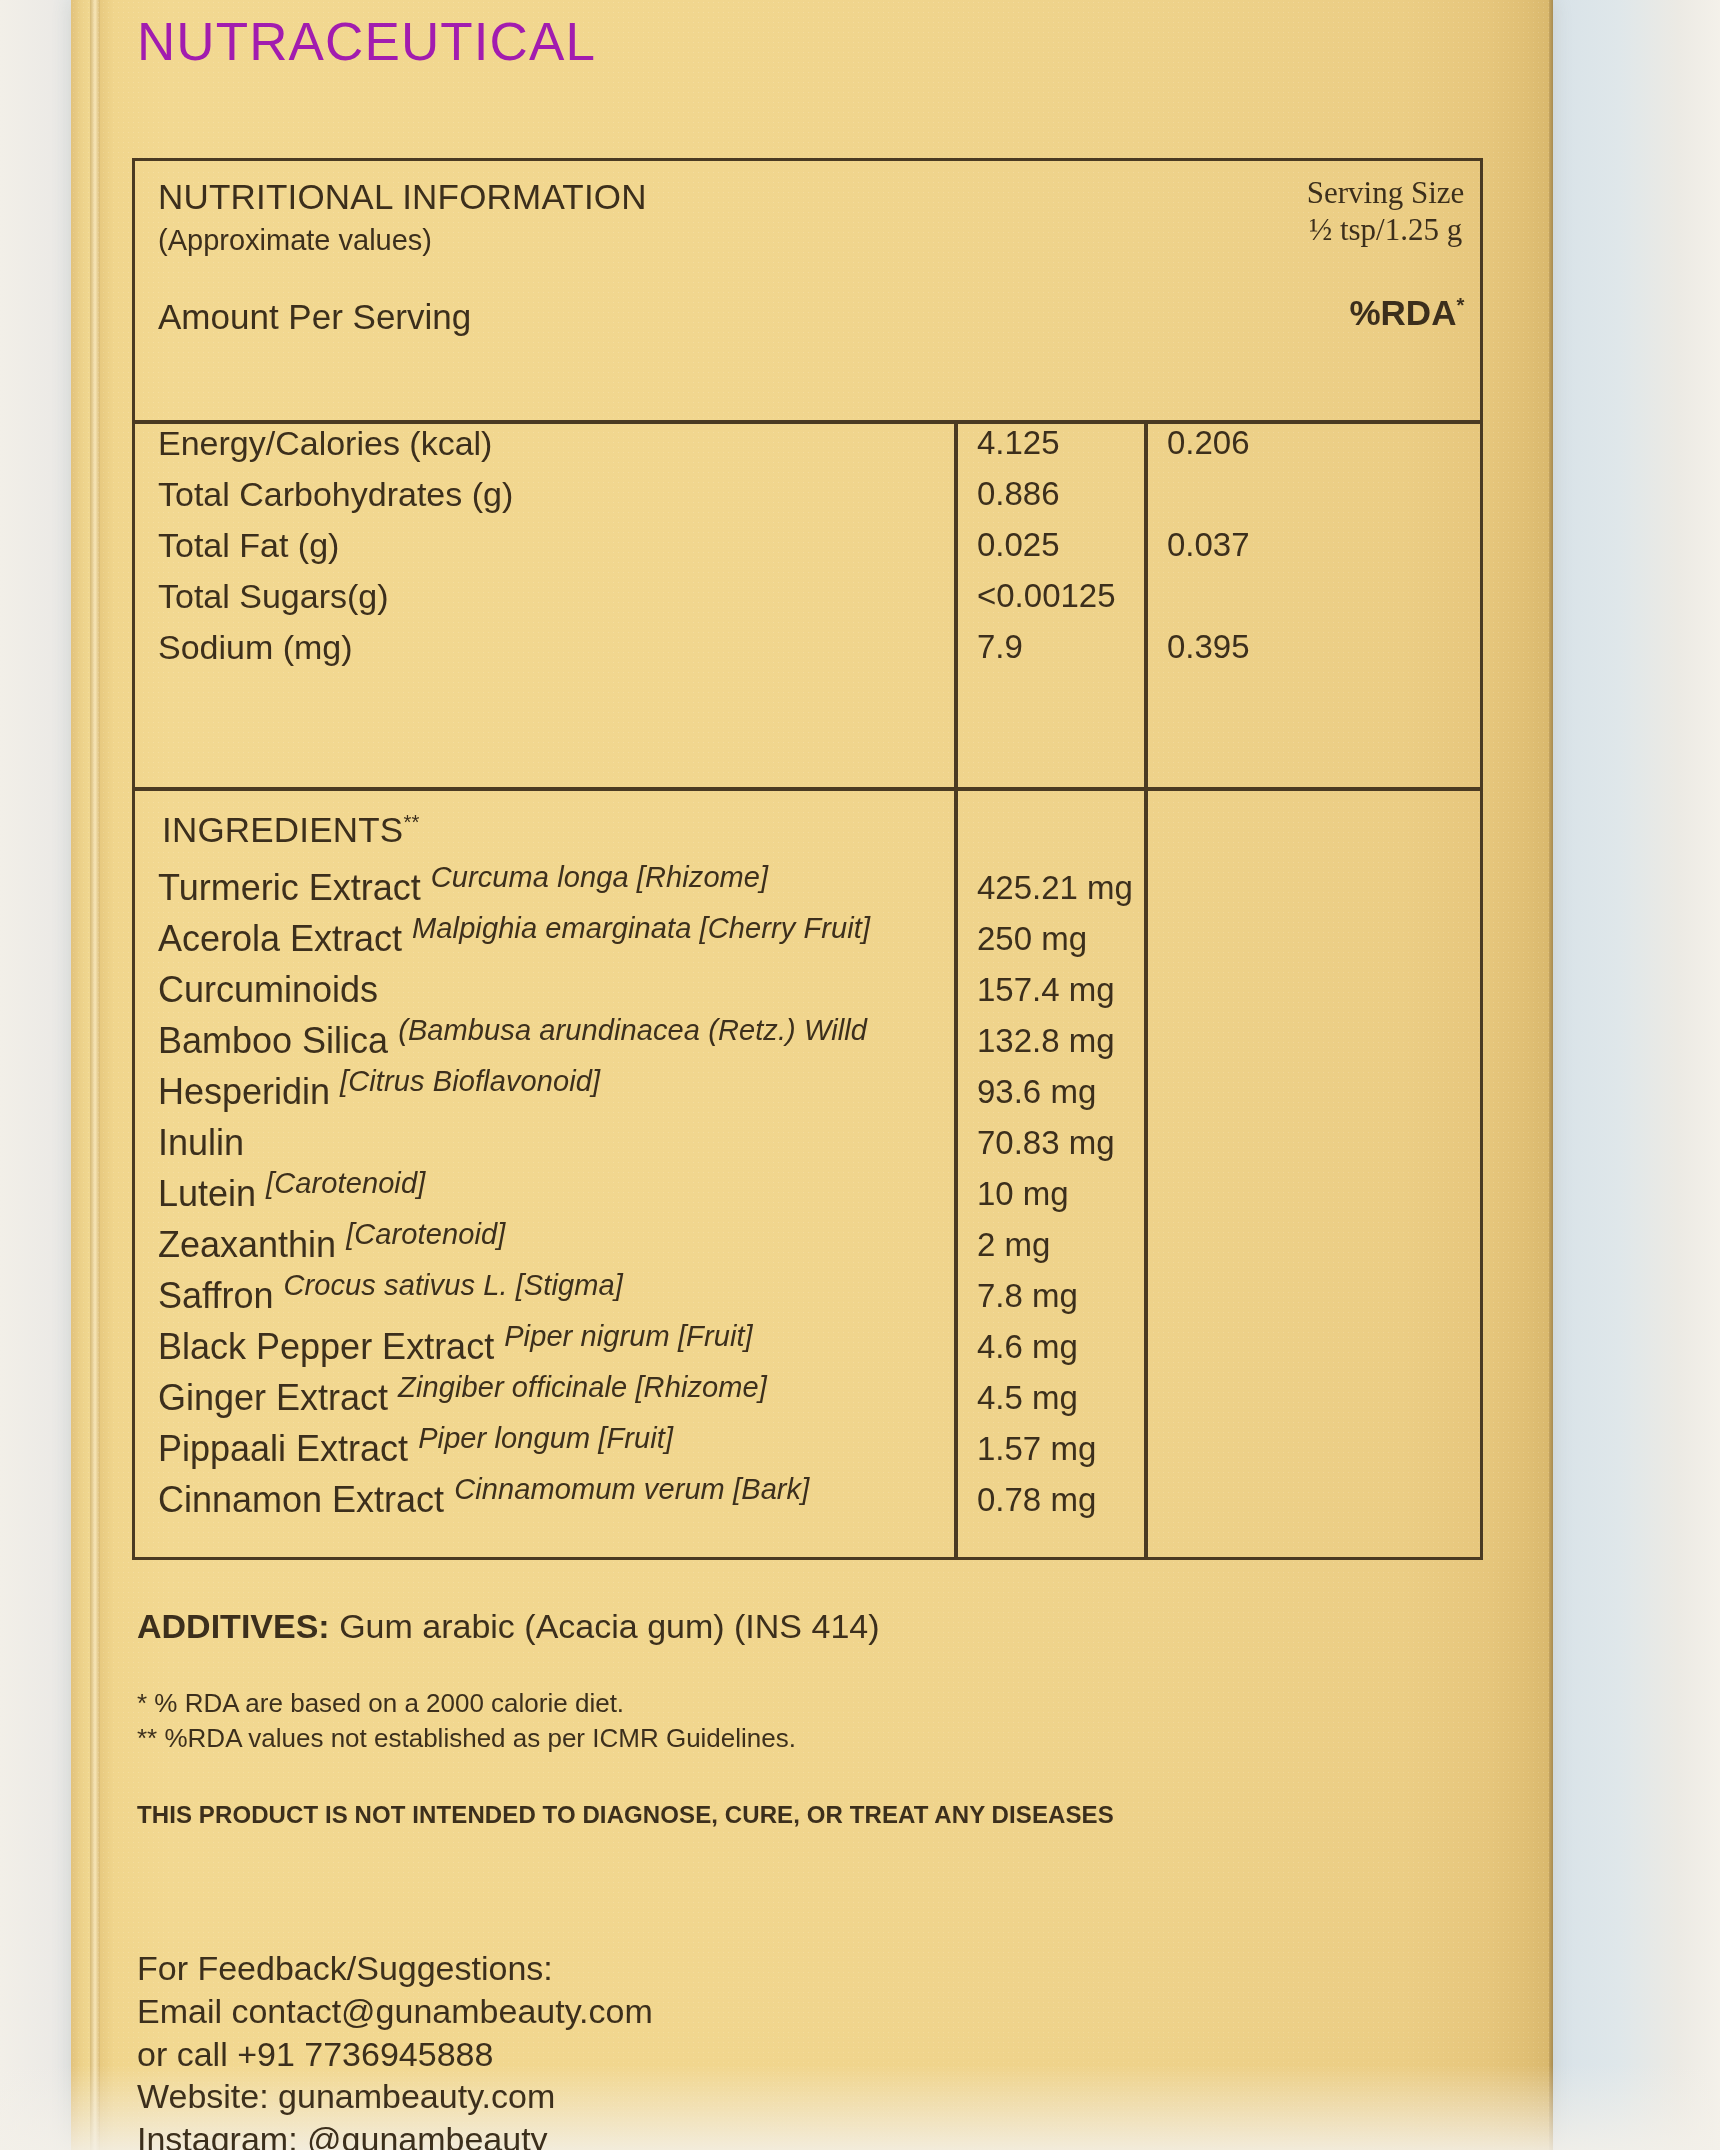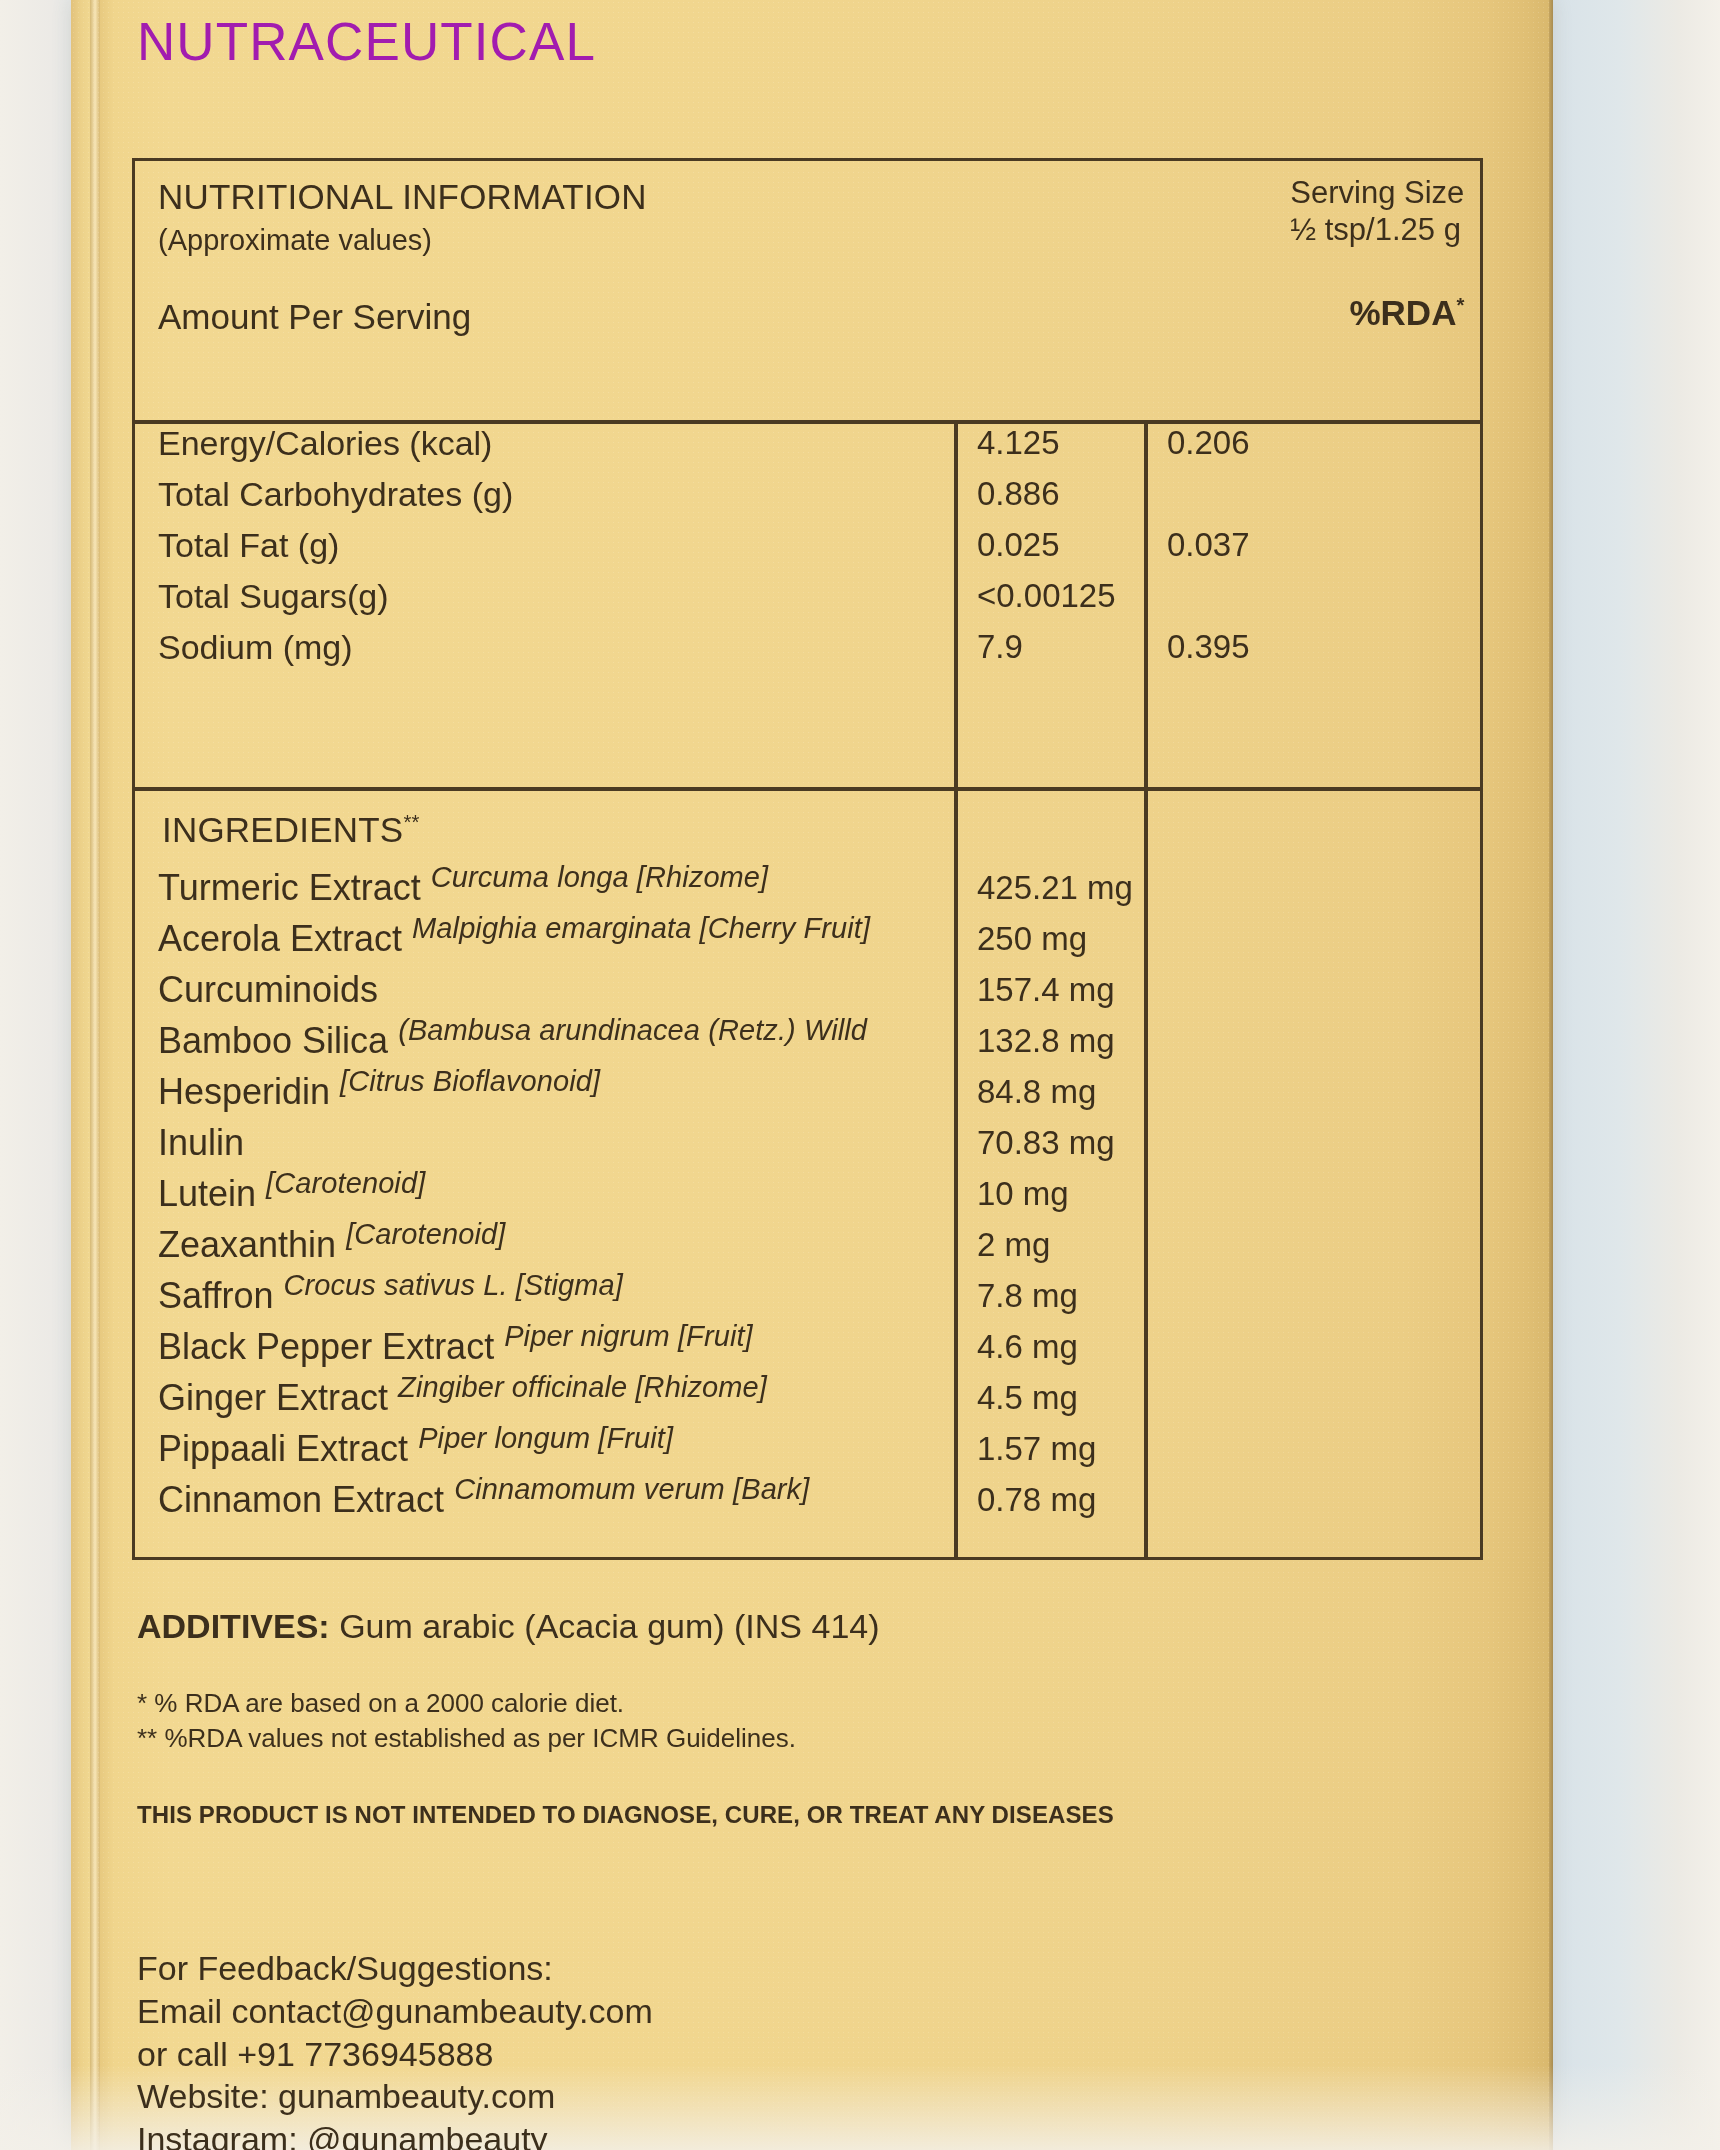--- a/index.html
+++ b/index.html
@@ -173,25 +173,26 @@
     left: 23px;
     top: 136px;
     font-size: 35px;
     font-weight: 500;
     white-space: nowrap;
   }
   .hdr-serving {
     position: absolute;
     right: 15.7px;
     top: 14.3px;
-    text-align: left;
+    text-align: center;
     font-size: 31px;
     line-height: 1.17;
     font-weight: 500;
     white-space: nowrap;
+    font-family: Liberation Serif, serif;
   }
   .hdr-rda {
     position: absolute;
     right: 15.7px;
     top: 132px;
     font-size: 35px;
     font-weight: 600;
     white-space: nowrap;
   }
   .sup {
@@ -391,21 +392,21 @@
         <div class="ing-row">
           <div class="ing-name"><span>Curcuminoids</span></div>
           <div class="ing-amt">157.4 mg</div>
         </div>
         <div class="ing-row">
           <div class="ing-name"><span>Bamboo Silica</span> <span class="ing-latin">(Bambusa arundinacea (Retz.) Willd</span></div>
           <div class="ing-amt">132.8 mg</div>
         </div>
         <div class="ing-row">
           <div class="ing-name"><span>Hesperidin</span> <span class="ing-latin">[Citrus Bioflavonoid]</span></div>
-          <div class="ing-amt">84.8 mg</div>
+          <div class="ing-amt">93.6 mg</div>
         </div>
         <div class="ing-row">
           <div class="ing-name"><span>Inulin</span></div>
           <div class="ing-amt">70.83 mg</div>
         </div>
         <div class="ing-row">
           <div class="ing-name"><span>Lutein</span> <span class="ing-latin">[Carotenoid]</span></div>
           <div class="ing-amt">10 mg</div>
         </div>
         <div class="ing-row">

